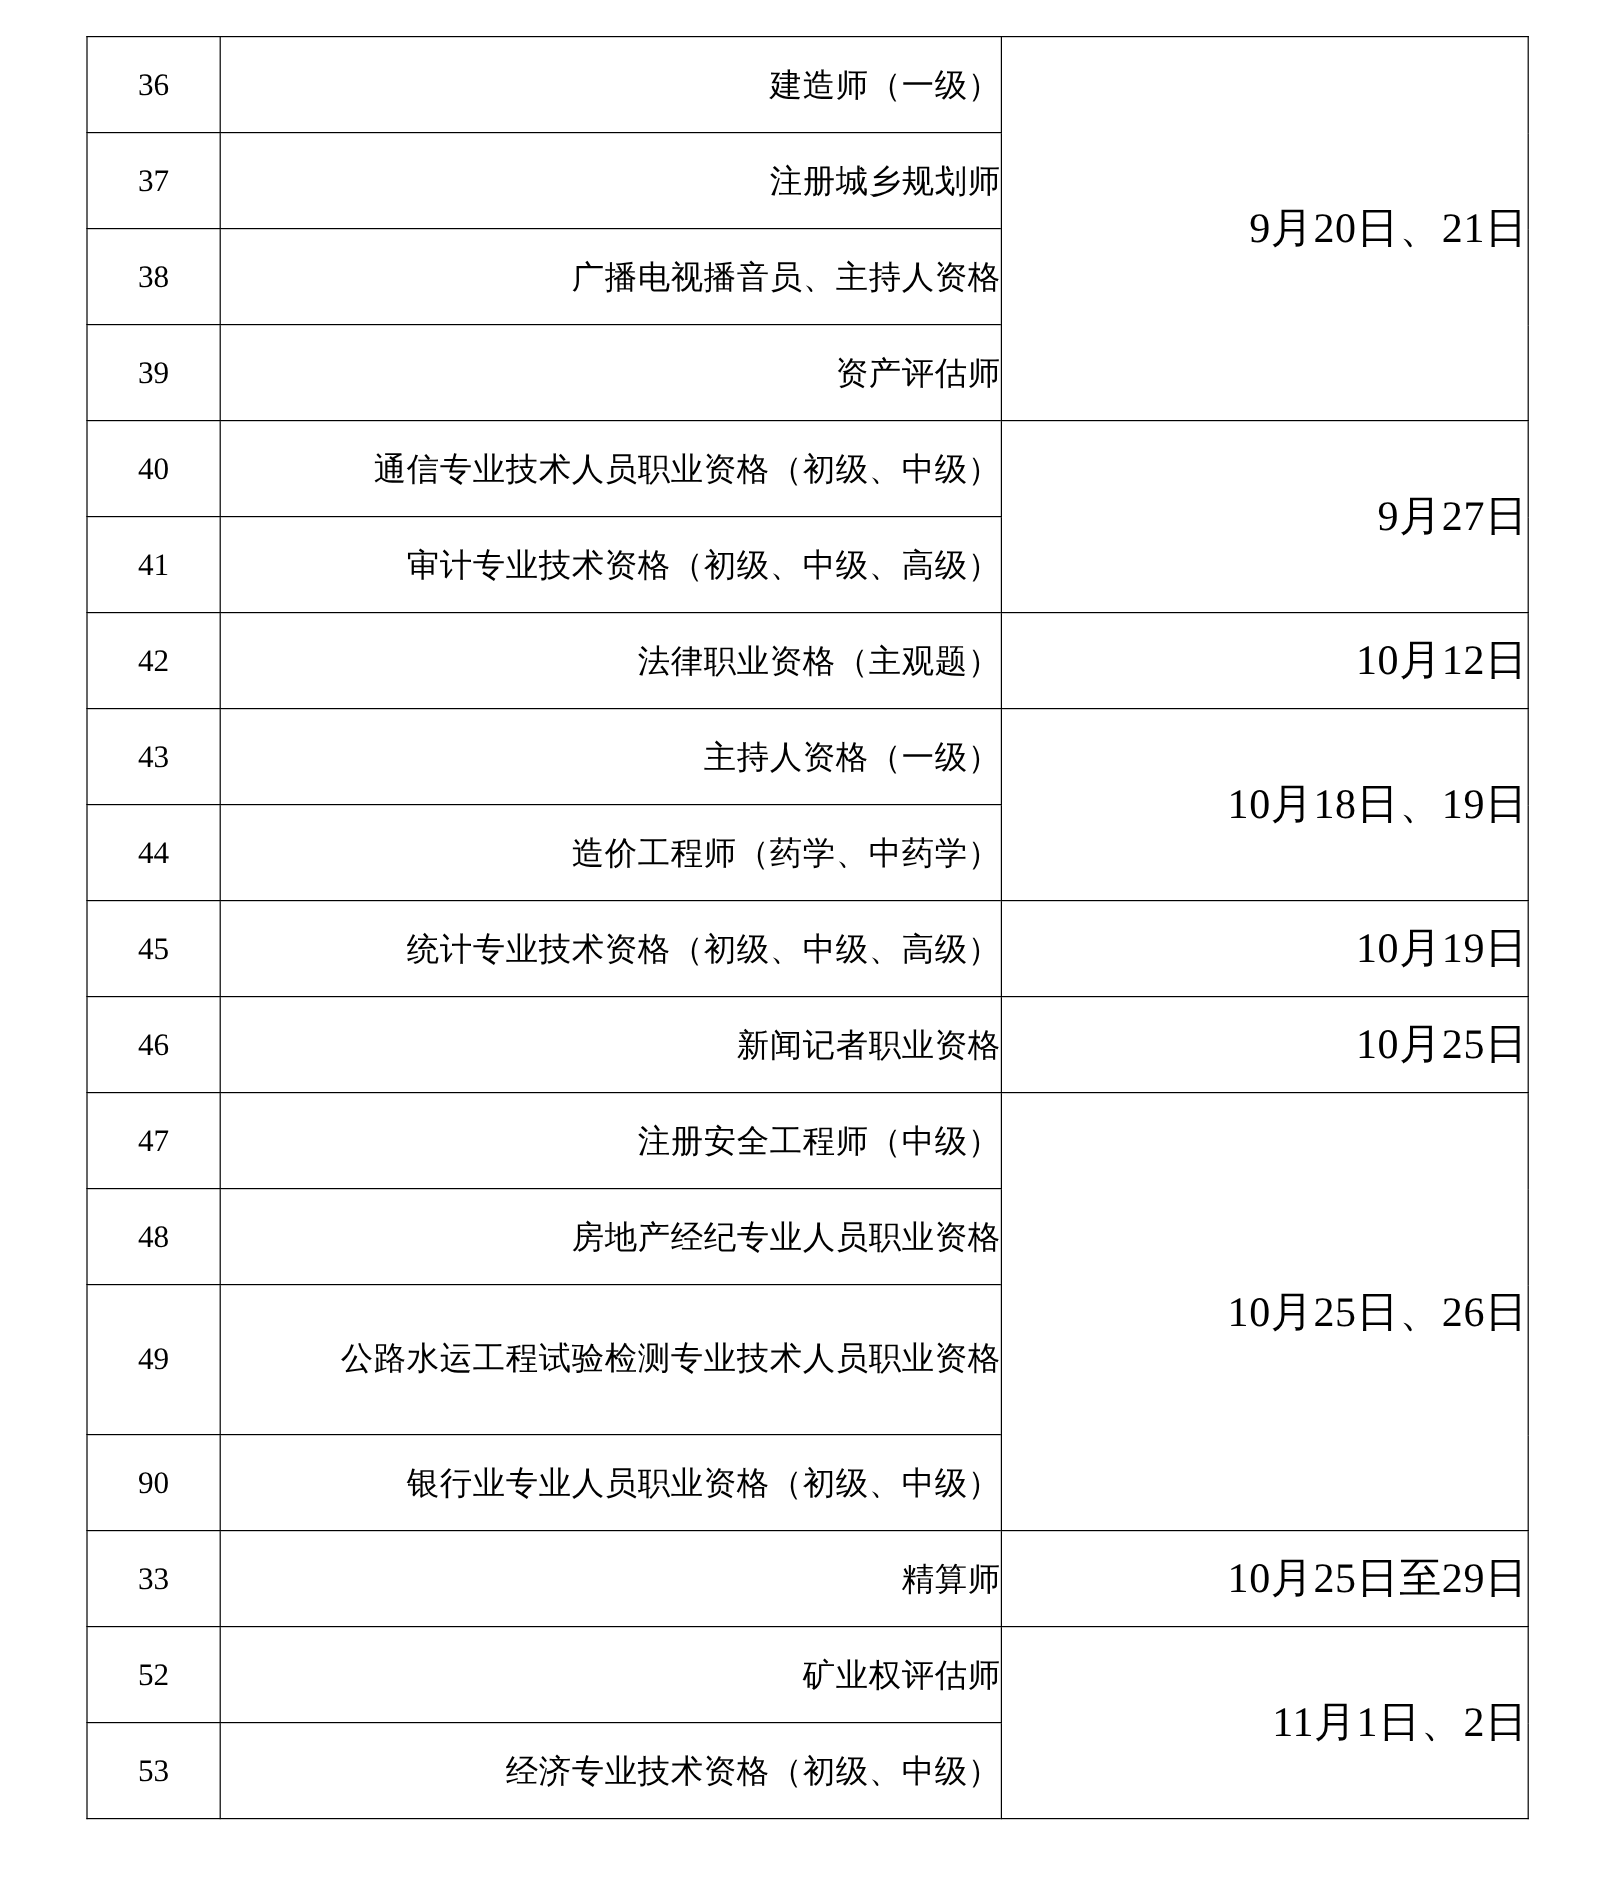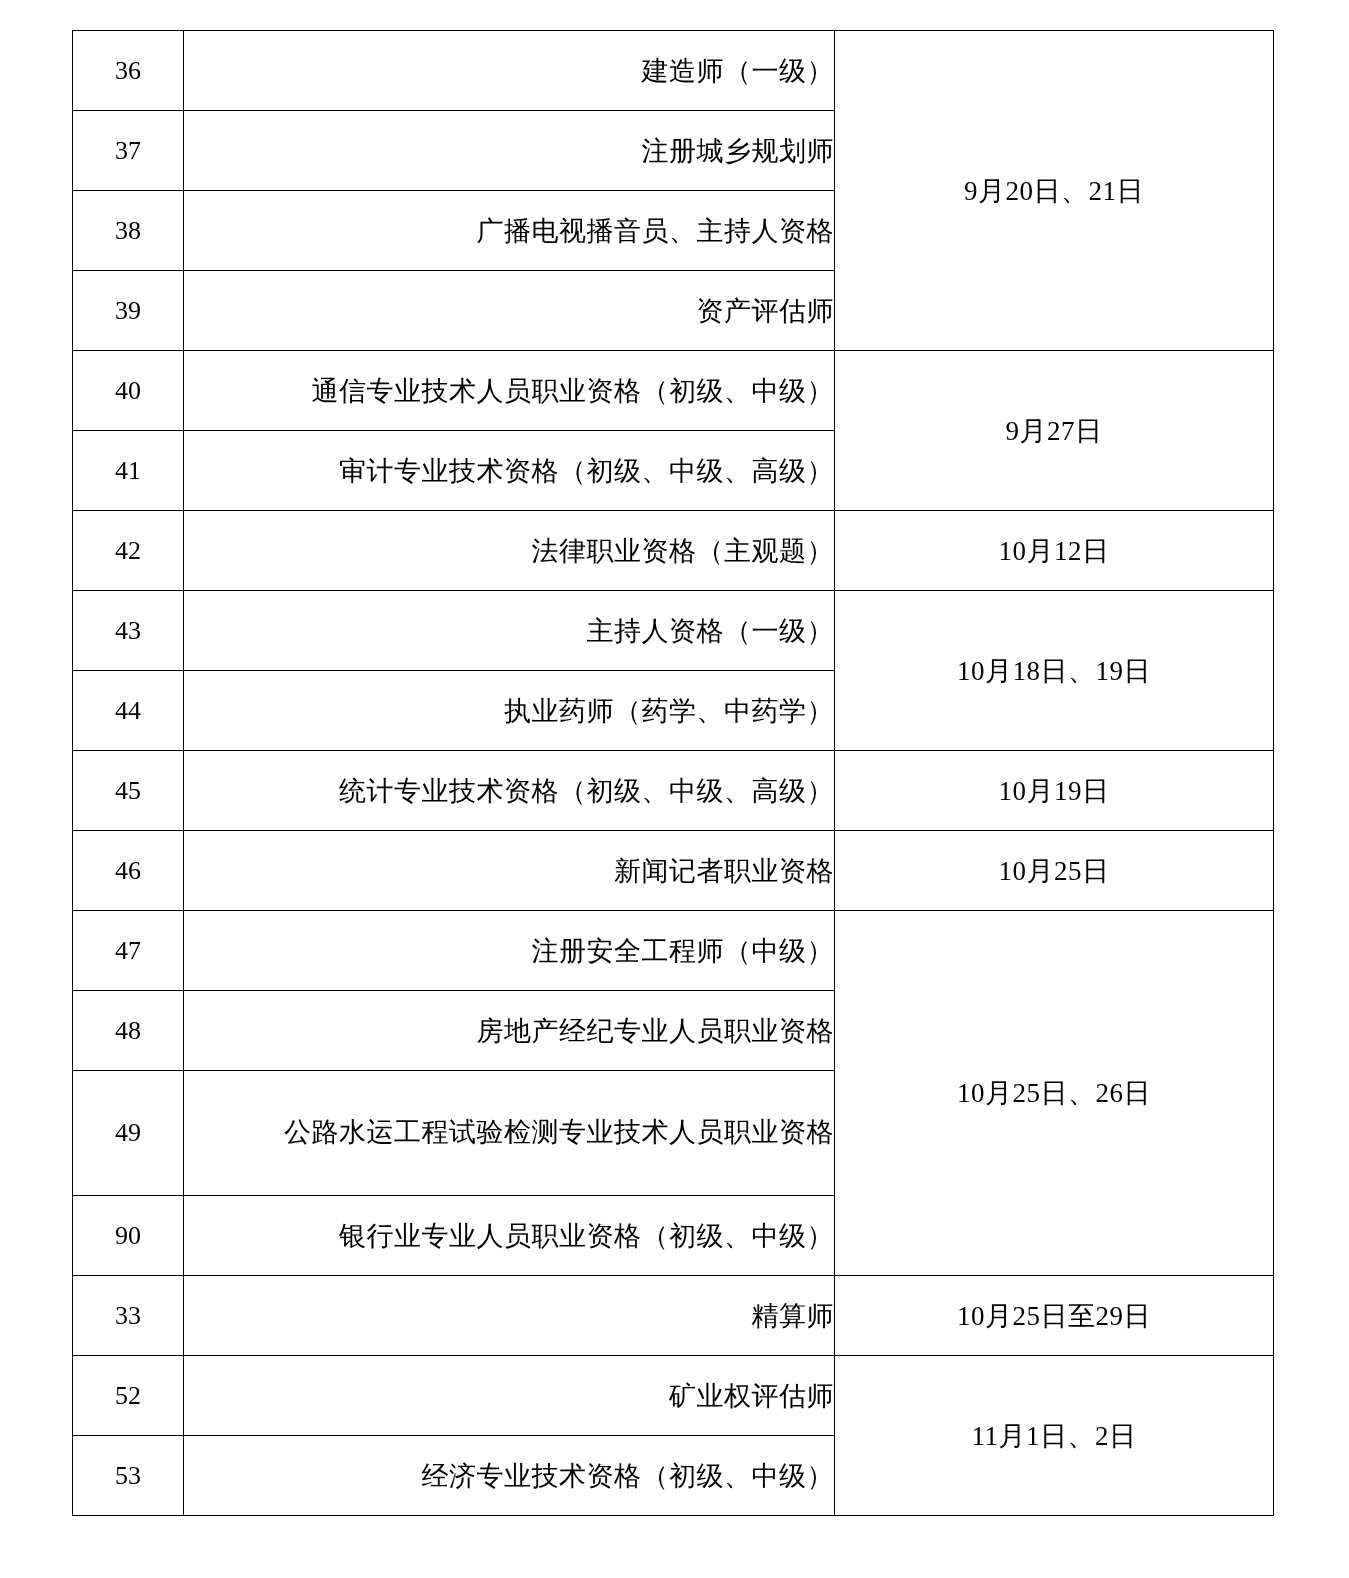--- a/index.html
+++ b/index.html
@@ -42,22 +42,22 @@
   }
   td.col-name {
     width: 650px;
     text-align: right;
     font-size: 27px;
     padding-left: 20px;
     letter-spacing: 0.5px;
   }
   td.col-date {
     width: 438px;
-    text-align: center;
-    font-size: 27px;
+    text-align: right;
+    font-size: 35px;
     padding-left: 14px;
     letter-spacing: 0.5px;
     vertical-align: middle;
   }
   tr.row-h1 td { height: 79px; }
   tr.row-tall td { height: 124px; border-radius: 19px; }
   .name-wrap {
     display: block;
     line-height: 1.45;
   }
@@ -111,21 +111,21 @@
       </tr>
 
       <tr class="row-h1">
         <td class="col-no">43</td>
         <td class="col-name">主持人资格（一级）</td>
         <td class="col-date date-top" rowspan="2">10月18日、19日</td>
       </tr>
 
       <tr class="row-h1">
         <td class="col-no">44</td>
-        <td class="col-name">执业药师（药学、中药学）</td>
+        <td class="col-name">造价工程师（药学、中药学）</td>
       </tr>
 
       <tr class="row-h1">
         <td class="col-no">45</td>
         <td class="col-name">统计专业技术资格（初级、中级、高级）</td>
         <td class="col-date">10月19日</td>
       </tr>
 
       <tr class="row-h1">
         <td class="col-no">46</td>

